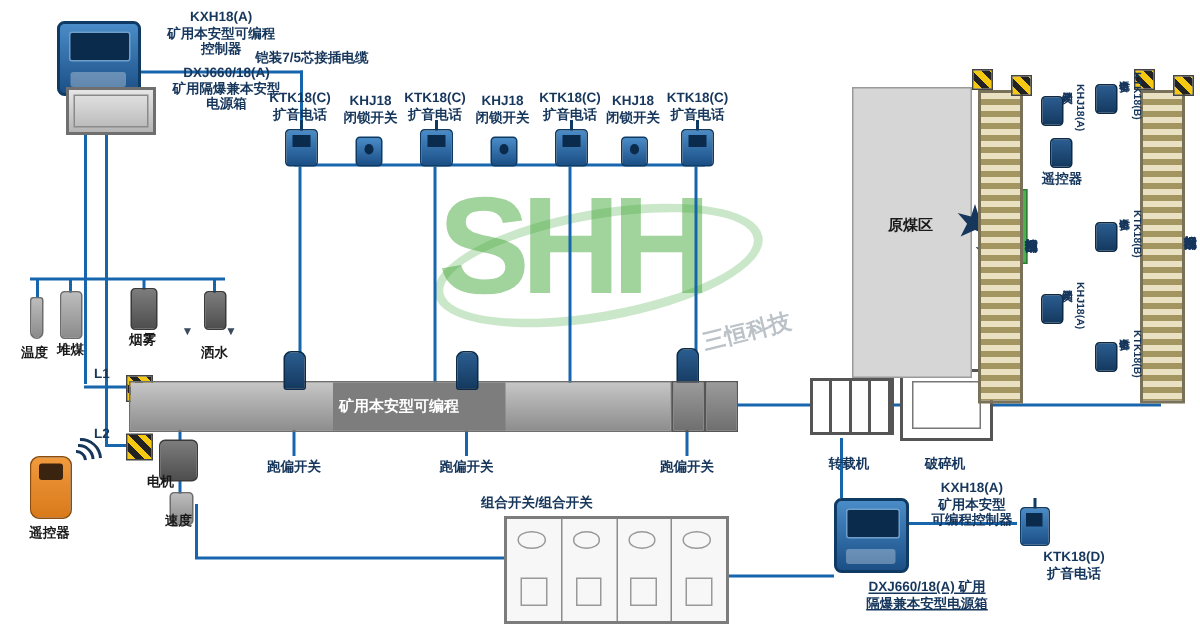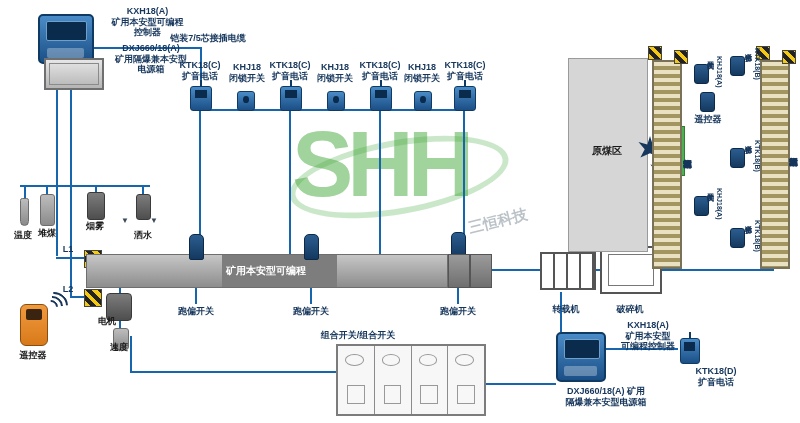--- a/index.html
+++ b/index.html
@@ -183,21 +183,21 @@
   <div class="ctrl" style="left:556px;top:332px;width:46px;height:46px;">
     <div class="scr"></div>
     <div class="keys"></div>
   </div>
   <div class="lbl" style="left:608px;top:320px;width:80px;">KXH18(A)
 矿用本安型
 可编程控制器</div>
   <div class="phone" style="left:680px;top:338px;width:18px;height:24px;"></div>
   <div class="lbl" style="left:692px;top:366px;width:48px;">KTK18(D)
 扩音电话</div>
-  <div class="lbl" style="left:536px;top:386px;width:140px;">DXJ660/18(A) 矿用
+  <div class="lbl" style="left:548px;top:386px;width:140px;text-decoration:underline;">DXJ660/18(A) 矿用
 隔爆兼本安型电源箱</div>
 
   <div class="coal" style="left:568px;top:58px;width:78px;height:192px;"></div>
   <div class="lbl blk" style="left:578px;top:145px;width:58px;font-size:10px;">原煤区</div>
   <div class="star" style="left:638px;top:136px;width:24px;height:24px;"></div>
   <div class="star" style="left:650px;top:160px;width:18px;height:18px;"></div>
   <div class="greenbox" style="left:668px;top:126px;width:15px;height:48px;"></div>
   <div class="smallremote" style="left:700px;top:92px;width:13px;height:18px;"></div>
   <div class="lbl" style="left:688px;top:114px;width:40px;">遥控器</div>
 

